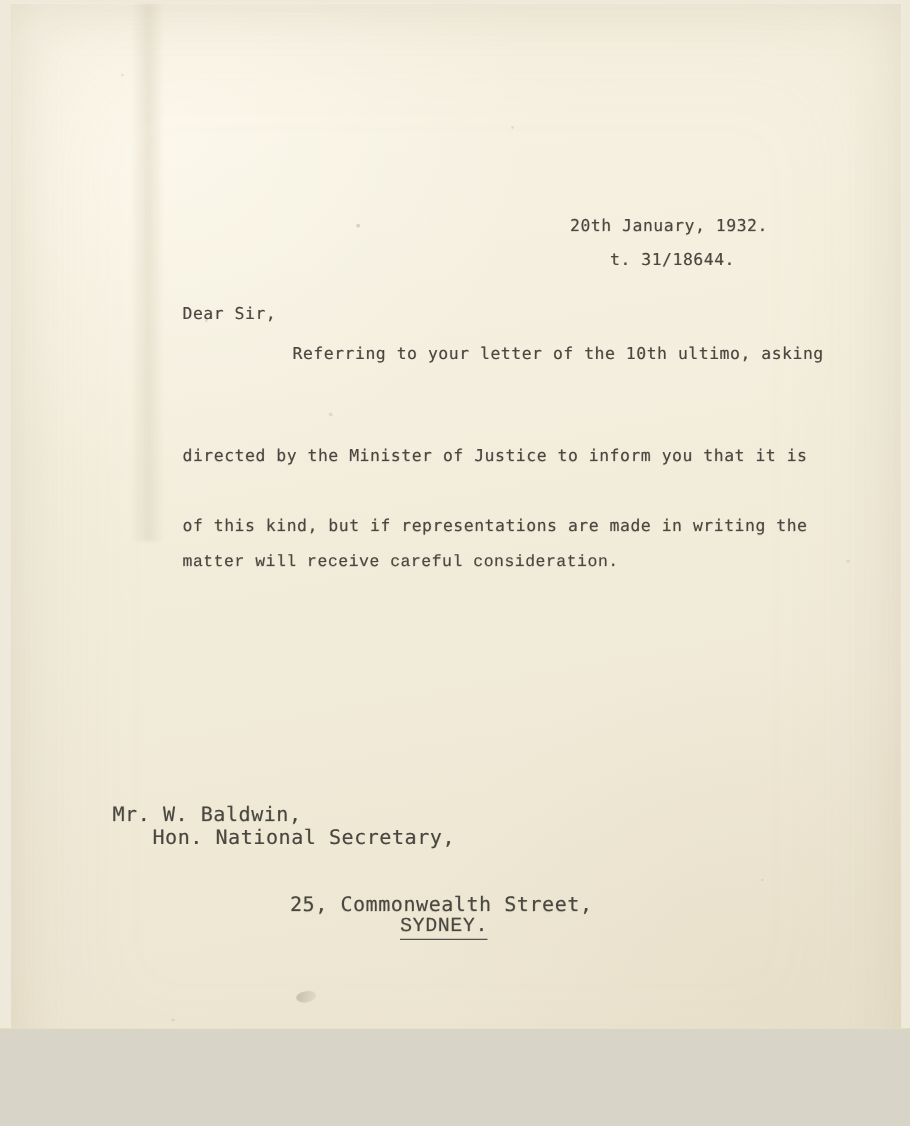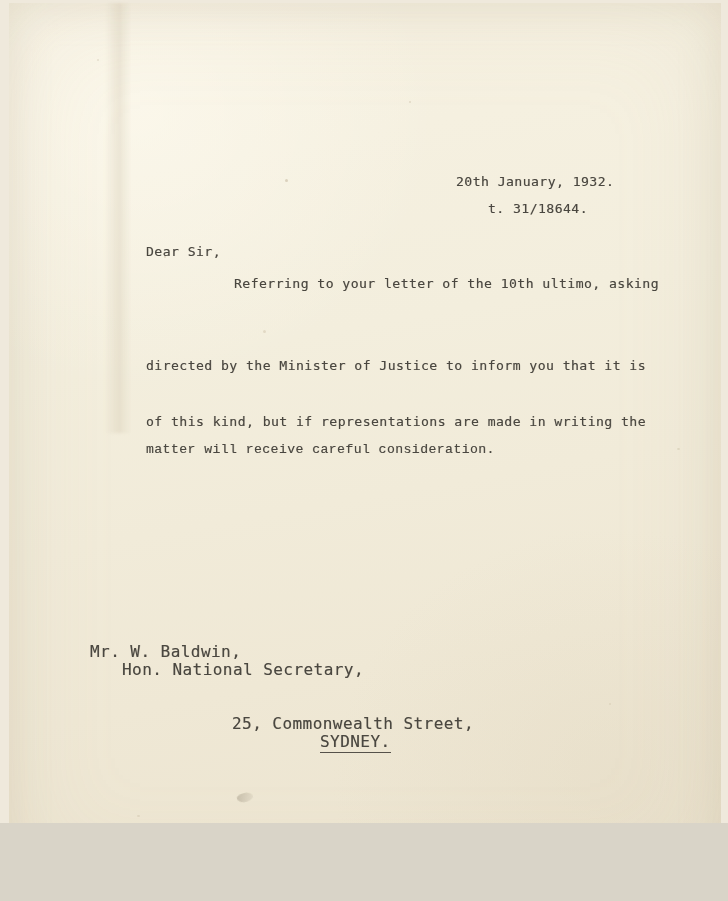--- a/index.html
+++ b/index.html
@@ -102,21 +102,21 @@
   .closing     { left: 396px; top: 508px; }
   .signature   { left: 368px; top: 580px; }
 
   
   .addr { left: 90px; font-size: 16px; }
   .addr-1 { left: 90px;  top: 638px; }
   .addr-2 { left: 122px; top: 656px; }
   .addr-3 { left: 166px; top: 674px; }
   .addr-4 { left: 210px; top: 692px; }
   .addr-5 { left: 232px; top: 710px; }
-  .addr-6 { left: 320px; top: 728px; }
+  .addr-6 { left: 320px; top: 728px; font-family: Liberation Mono, monospace; }
 
   .addr-6 .city {
     border-bottom: 1.4px solid #55514a;
     padding-bottom: 0.5px;
   }
 
   
   .pencil-mark {
     position: absolute;
     left: 228px;

